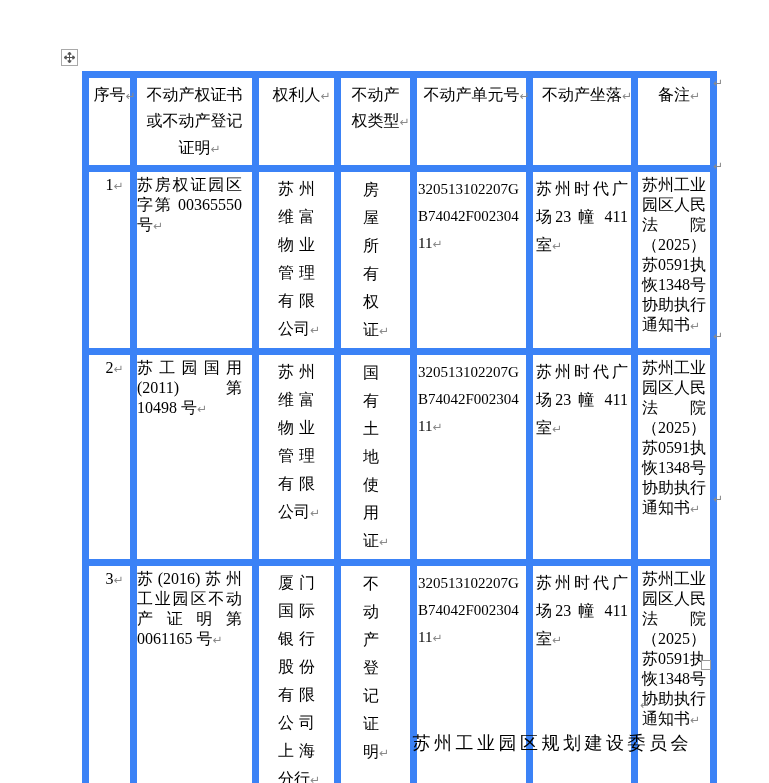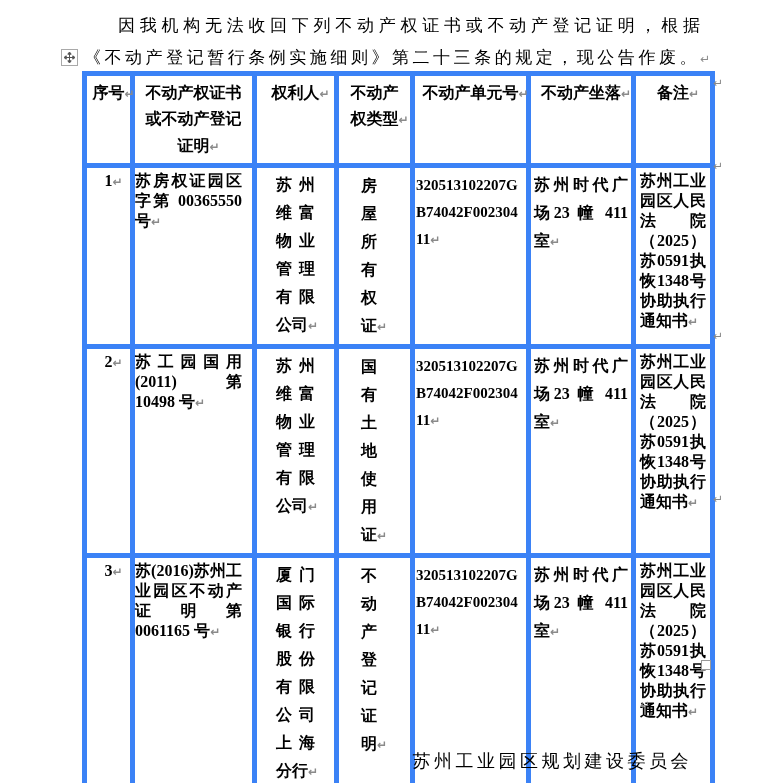--- a/index.html
+++ b/index.html
@@ -12,21 +12,21 @@
     position:absolute;left:84px;top:10px;width:616px;
     font-size:17px;line-height:32px;
     text-align:justify;text-align-last:justify;text-justify:inter-character;
     white-space:pre-line;text-indent:34px;
   }
   
   table.notice{
     position:absolute;left:82px;top:71px;width:628px;
     border-collapse:collapse;table-layout:fixed;
   }
-  td,th{border:5px solid #3b82f6;vertical-align:top;font-weight:bold;font-size:16px;overflow:visible;}
+  td,th{border:7px solid #3b82f6;vertical-align:top;font-weight:normal;font-size:16px;overflow:visible;}
   thead tr{height:84px;}
   tbody tr:nth-child(1){height:170px;}
   tbody tr:nth-child(2){height:163px;}
   tbody tr:nth-child(3){height:167px;}
   th{text-align:center;line-height:1.65;padding:4px 2px;}
   th.c2{padding:4px 8px;}
   th.c4{padding:4px 6px;}
   tbody td{text-align:justify;text-justify:inter-character;}
   tbody td.c1{text-align:center;padding-top:4px;}
   tbody td.c2{padding:3px 10px 2px 0;line-height:1.25;}
@@ -50,30 +50,28 @@
   .move-handle{
     position:absolute;left:61px;top:49px;width:15px;height:15px;
     border:1px solid #a9a9a9;background:#fff;
     display:flex;align-items:center;justify-content:center;box-sizing:content-box;
   }
   .resize-handle{
     position:absolute;left:701px;top:660px;width:8px;height:8px;
     border:1px solid #9a9a9a;background:#fff;
   }
   
-  .committee{position:absolute;top:749px;right:77px;font-size:18px;letter-spacing:3.5px;white-space:nowrap;}
+  .committee{position:absolute;top:731px;right:77px;font-size:18px;letter-spacing:3.5px;white-space:nowrap;}
   .fdate{position:absolute;top:796px;right:80px;font-size:18px;letter-spacing:2px;white-space:nowrap;}
 </style>
 </head>
 <body>
 
 <div class="page">
 
-  <div class="intro">因我机构无法收回下列不动产权证书或不动产登记证明，根据
-《不动产登记暂行条例实施细则》第二十三条的规定，现公告作废。<span class="pmark">↵</span></div>
 
   <div class="move-handle">
     <span style="display:flex">
       <svg width="11" height="11" viewBox="0 0 11 11">
         <g stroke="#555" stroke-width="1" fill="#555">
           <line x1="5.5" y1="1.5" x2="5.5" y2="9.5"></line>
           <line x1="1.5" y1="5.5" x2="9.5" y2="5.5"></line>
           <path d="M5.5 0 L3.8 2.2 L7.2 2.2 Z"></path>
           <path d="M5.5 11 L3.8 8.8 L7.2 8.8 Z"></path>
           <path d="M0 5.5 L2.2 3.8 L2.2 7.2 Z"></path>

